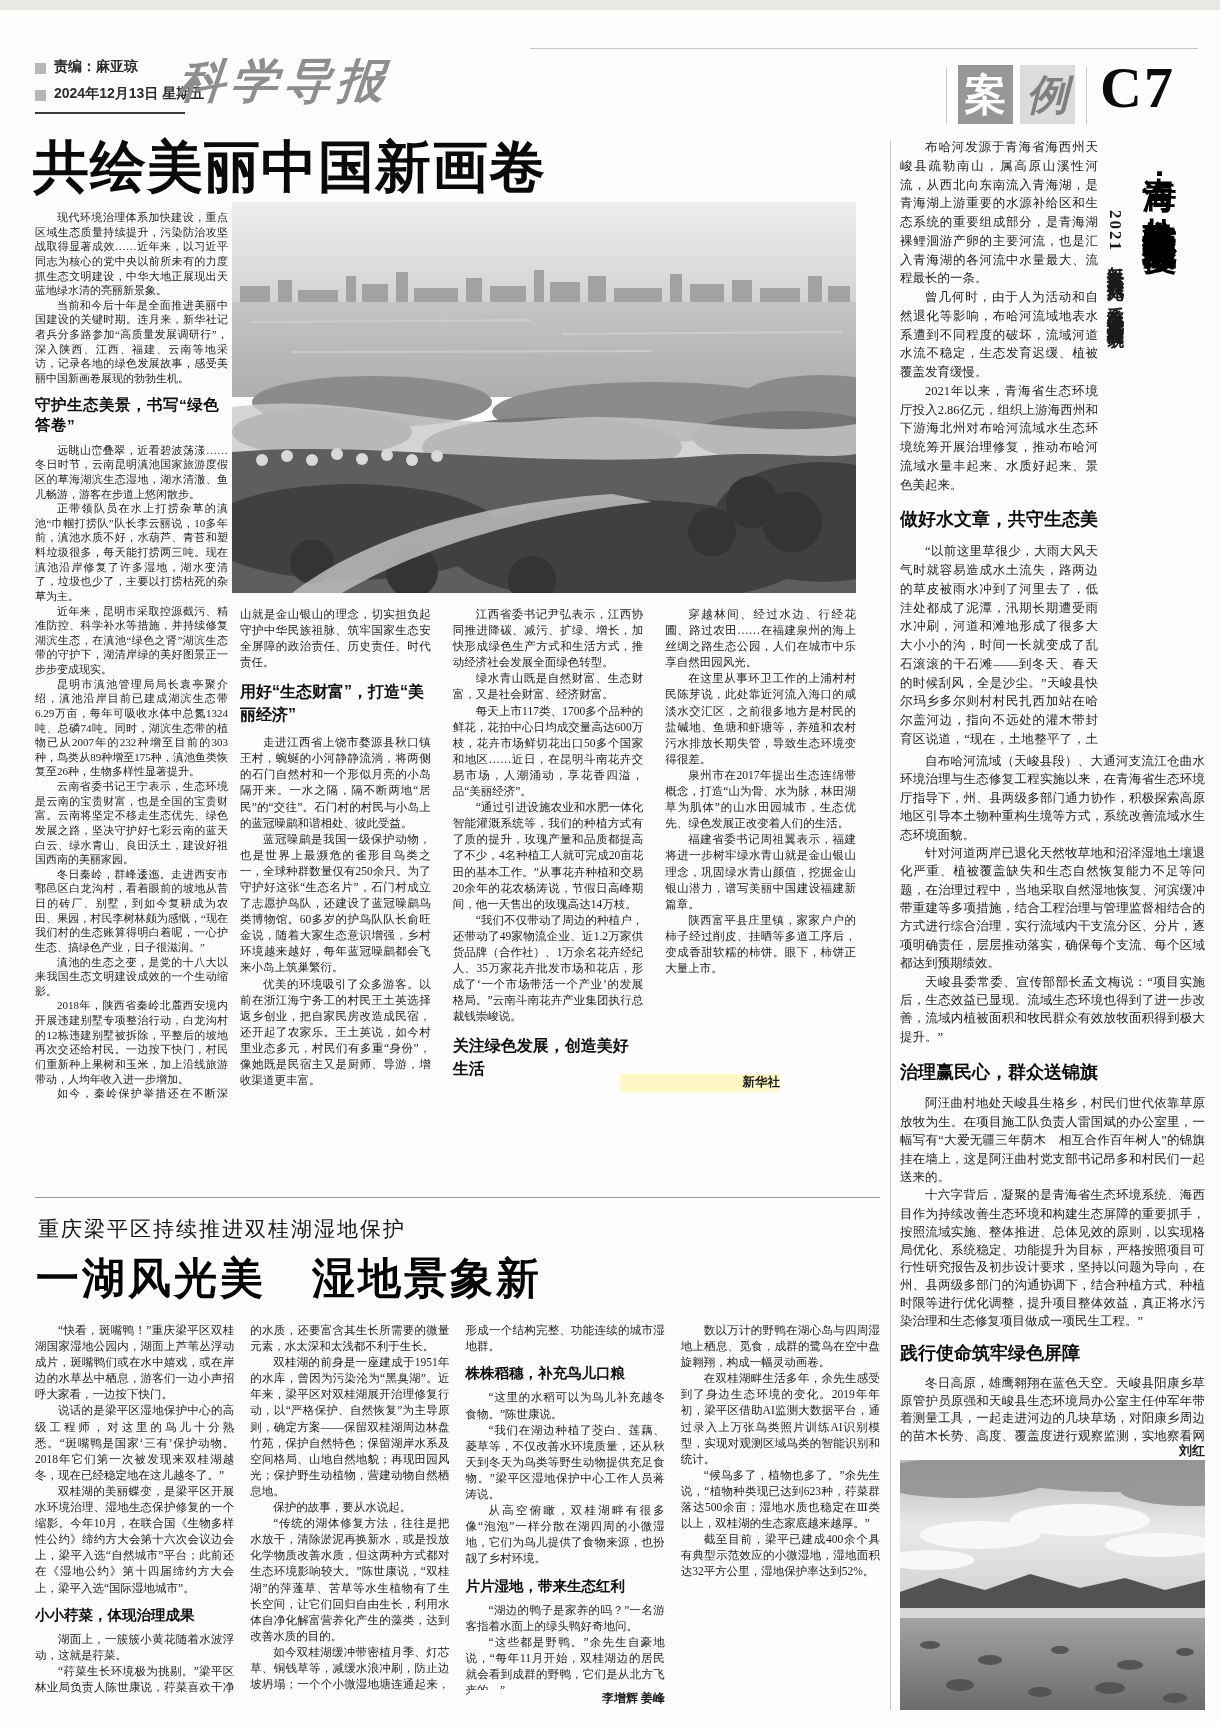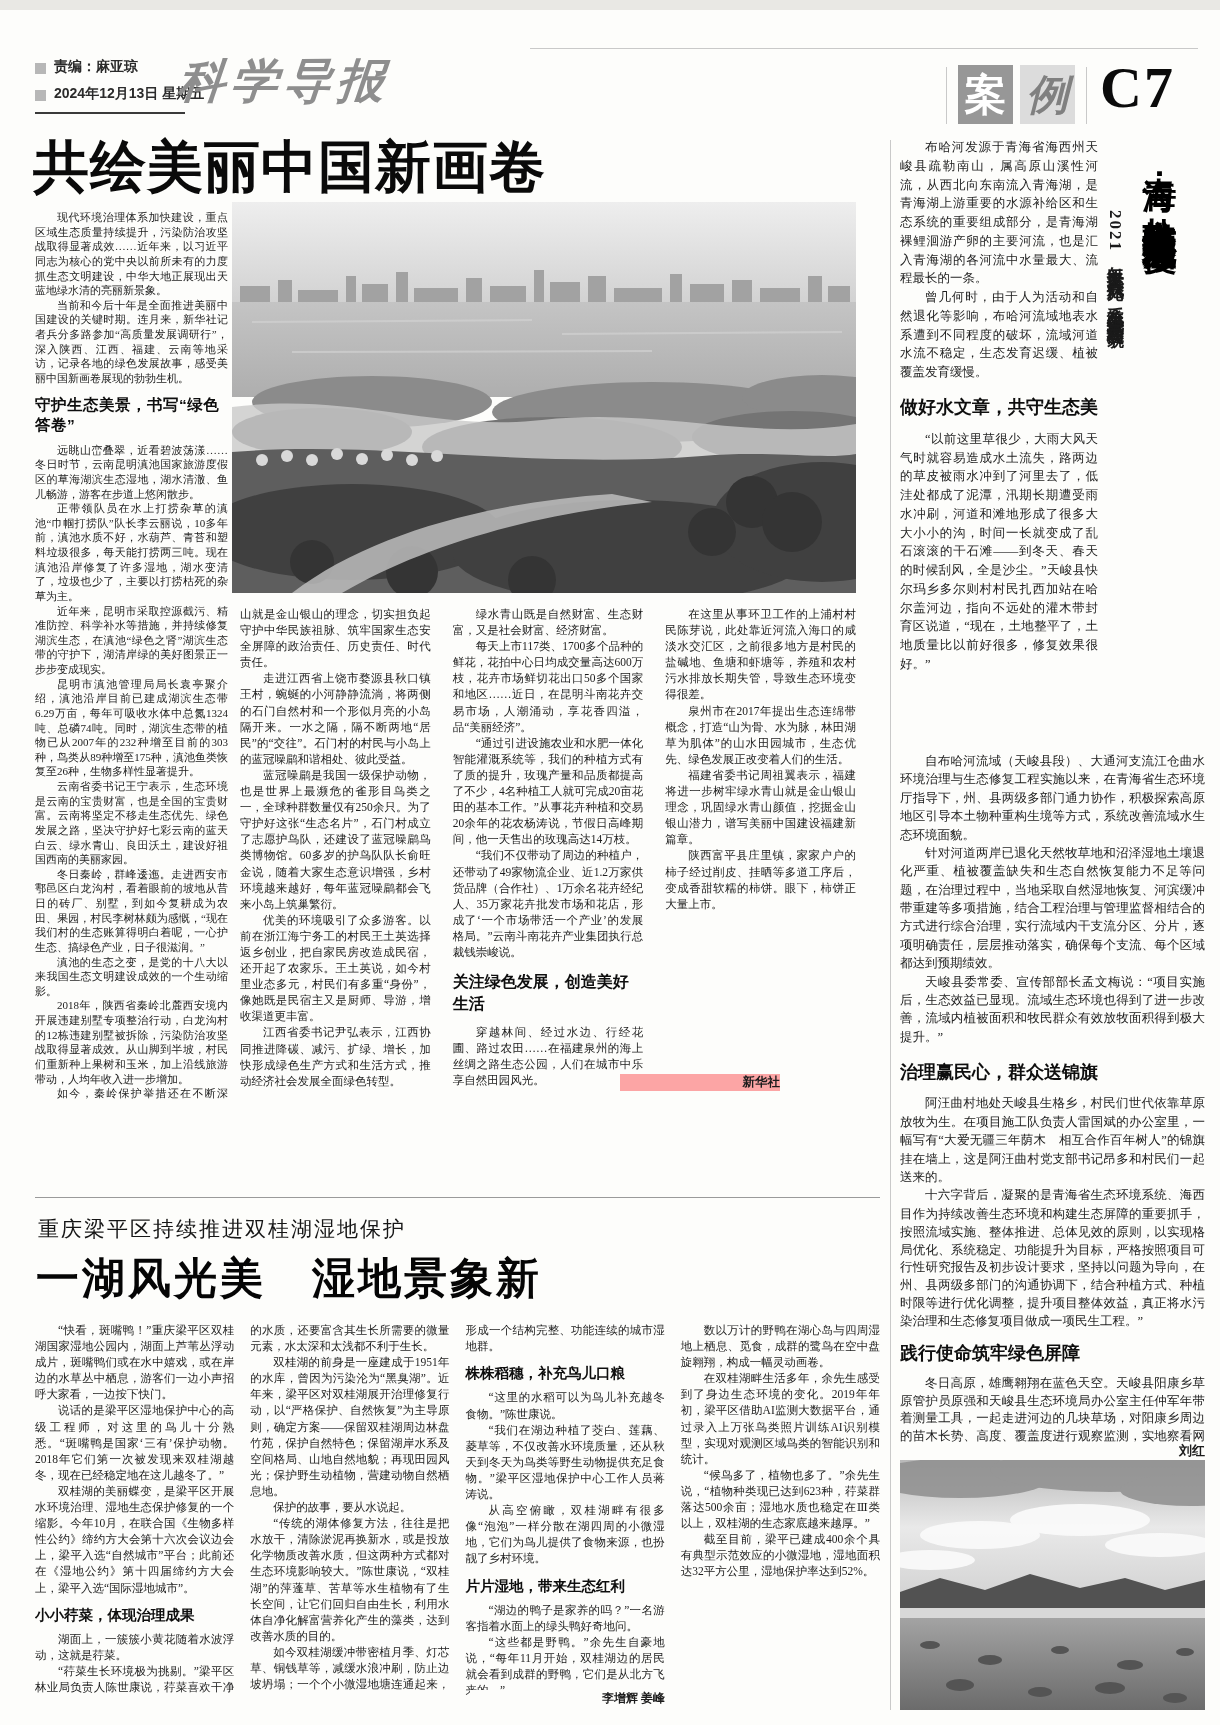--- a/index.html
+++ b/index.html
@@ -148,49 +148,51 @@
       <p class="para">现代环境治理体系加快建设，重点区域生态质量持续提升，污染防治攻坚战取得显著成效……近年来，以习近平同志为核心的党中央以前所未有的力度抓生态文明建设，中华大地正展现出天蓝地绿水清的亮丽新景象。</p>
       <p class="para">当前和今后十年是全面推进美丽中国建设的关键时期。连月来，新华社记者兵分多路参加“高质量发展调研行”，深入陕西、江西、福建、云南等地采访，记录各地的绿色发展故事，感受美丽中国新画卷展现的勃勃生机。</p>
       <div class="subhead">守护生态美景，书写“绿色答卷”</div>
       <p class="para">远眺山峦叠翠，近看碧波荡漾……冬日时节，云南昆明滇池国家旅游度假区的草海湖滨生态湿地，湖水清澈、鱼儿畅游，游客在步道上悠闲散步。</p>
       <p class="para">正带领队员在水上打捞杂草的滇池“巾帼打捞队”队长李云丽说，10多年前，滇池水质不好，水葫芦、青苔和塑料垃圾很多，每天能打捞两三吨。现在滇池沿岸修复了许多湿地，湖水变清了，垃圾也少了，主要以打捞枯死的杂草为主。</p>
       <p class="para">近年来，昆明市采取控源截污、精准防控、科学补水等措施，并持续修复湖滨生态，在滇池“绿色之肾”湖滨生态带的守护下，湖清岸绿的美好图景正一步步变成现实。</p>
       <p class="para">昆明市滇池管理局局长袁亭聚介绍，滇池沿岸目前已建成湖滨生态带6.29万亩，每年可吸收水体中总氮1324吨、总磷74吨。同时，湖滨生态带的植物已从2007年的232种增至目前的303种，鸟类从89种增至175种，滇池鱼类恢复至26种，生物多样性显著提升。</p>
       <p class="para">云南省委书记王宁表示，生态环境是云南的宝贵财富，也是全国的宝贵财富。云南将坚定不移走生态优先、绿色发展之路，坚决守护好七彩云南的蓝天白云、绿水青山、良田沃土，建设好祖国西南的美丽家园。</p>
       <p class="para">冬日秦岭，群峰逶迤。走进西安市鄠邑区白龙沟村，看着眼前的坡地从昔日的砖厂、别墅，到如今复耕成为农田、果园，村民李树林颇为感慨，“现在我们村的生态账算得明白着呢，一心护生态、搞绿色产业，日子很滋润。”</p>
       <p class="para">滇池的生态之变，是党的十八大以来我国生态文明建设成效的一个生动缩影。</p>
-      <p class="para">2018年，陕西省秦岭北麓西安境内开展违建别墅专项整治行动，白龙沟村的12栋违建别墅被拆除，污染防治攻坚战取得显著成效。从山脚到半坡，村民们重新种上果树和玉米，加上沿线旅游带动，人均年收入进一步增加。</p>
+      <p class="para">2018年，陕西省秦岭北麓西安境内开展违建别墅专项整治行动，白龙沟村的12栋违建别墅被拆除，平整后的坡地再次交还给村民。一边按下快门，村民们重新种上果树和玉米，加上沿线旅游带动，人均年收入进一步增加。</p>
       <p class="para">如今，秦岭保护举措还在不断深化。在持续保护修复方面，陕西扎实开展历史遗留矿山生态修复，累计投入中央和省级财政资金5.66亿元，治理项目110个，治理面积2.3万亩；全力防范化解尾矿库安全风险，已完成11座尾矿库闭库销号、5座提升改造；加快推进秦岭国家公园、秦岭国家植物园建设；建立川陕甘大熊猫国家公园协同保护管理机制。</p>
     </div>
 
   <div id="main-flow" class="abs tb" style="left:240px;top:596px;width:616px;height:492px;">
       <p class="para cont">山就是金山银山的理念，切实担负起守护中华民族祖脉、筑牢国家生态安全屏障的政治责任、历史责任、时代责任。</p>
+      <div class="subhead">用好“生态财富”，打造“美丽经济”</div>
       <p class="para">走进江西省上饶市婺源县秋口镇王村，蜿蜒的小河静静流淌，将两侧的石门自然村和一个形似月亮的小岛隔开来。一水之隔，隔不断两地“居民”的“交往”。石门村的村民与小岛上的蓝冠噪鹛和谐相处、彼此受益。</p>
       <p class="para">蓝冠噪鹛是我国一级保护动物，也是世界上最濒危的雀形目鸟类之一，全球种群数量仅有250余只。为了守护好这张“生态名片”，石门村成立了志愿护鸟队，还建设了蓝冠噪鹛鸟类博物馆。60多岁的护鸟队队长俞旺金说，随着大家生态意识增强，乡村环境越来越好，每年蓝冠噪鹛都会飞来小岛上筑巢繁衍。</p>
       <p class="para">优美的环境吸引了众多游客。以前在浙江海宁务工的村民王土英选择返乡创业，把自家民房改造成民宿，还开起了农家乐。王土英说，如今村里业态多元，村民们有多重“身份”，像她既是民宿主又是厨师、导游，增收渠道更丰富。</p>
       <p class="para">江西省委书记尹弘表示，江西协同推进降碳、减污、扩绿、增长，加快形成绿色生产方式和生活方式，推动经济社会发展全面绿色转型。</p>
       <p class="para">绿水青山既是自然财富、生态财富，又是社会财富、经济财富。</p>
       <p class="para">每天上市117类、1700多个品种的鲜花，花拍中心日均成交量高达600万枝，花卉市场鲜切花出口50多个国家和地区……近日，在昆明斗南花卉交易市场，人潮涌动，享花香四溢，品“美丽经济”。</p>
       <p class="para">“通过引进设施农业和水肥一体化智能灌溉系统等，我们的种植方式有了质的提升，玫瑰产量和品质都提高了不少，4名种植工人就可完成20亩花田的基本工作。”从事花卉种植和交易20余年的花农杨涛说，节假日高峰期间，他一天售出的玫瑰高达14万枝。</p>
       <p class="para">“我们不仅带动了周边的种植户，还带动了49家物流企业、近1.2万家供货品牌（合作社）、1万余名花卉经纪人、35万家花卉批发市场和花店，形成了‘一个市场带活一个产业’的发展格局。”云南斗南花卉产业集团执行总裁钱崇峻说。</p>
       <div class="subhead">关注绿色发展，创造美好生活</div>
       <p class="para">穿越林间、经过水边、行经花圃、路过农田……在福建泉州的海上丝绸之路生态公园，人们在城市中乐享自然田园风光。</p>
       <p class="para">在这里从事环卫工作的上浦村村民陈芽说，此处靠近河流入海口的咸淡水交汇区，之前很多地方是村民的盐碱地、鱼塘和虾塘等，养殖和农村污水排放长期失管，导致生态环境变得很差。</p>
       <p class="para">泉州市在2017年提出生态连绵带概念，打造“山为骨、水为脉，林田湖草为肌体”的山水田园城市，生态优先、绿色发展正改变着人们的生活。</p>
       <p class="para">福建省委书记周祖翼表示，福建将进一步树牢绿水青山就是金山银山理念，巩固绿水青山颜值，挖掘金山银山潜力，谱写美丽中国建设福建新篇章。</p>
       <p class="para">陕西富平县庄里镇，家家户户的柿子经过削皮、挂晒等多道工序后，变成香甜软糯的柿饼。眼下，柿饼正大量上市。</p>
     </div>
 
-  <div class="abs byline" style="left:620px;top:1064px;width:160px;font-size:12.5px;background:#fca5a5;">新华社</div>
+  <div class="abs byline" style="left:620px;top:1064px;width:160px;font-size:12.5px;background:#fef9c3;">新华社</div>
 
   <div class="abs rule" style="left:890px;top:130px;width:1px;height:1570px;"></div>
 
   <div id="qh-block1" class="abs tb" style="left:900px;top:128px;width:198px;height:610px;">
       <p class="para">布哈河发源于青海省海西州天峻县疏勒南山，属高原山溪性河流，从西北向东南流入青海湖，是青海湖上游重要的水源补给区和生态系统的重要组成部分，是青海湖裸鲤洄游产卵的主要河流，也是汇入青海湖的各河流中水量最大、流程最长的一条。</p>
       <p class="para">曾几何时，由于人为活动和自然退化等影响，布哈河流域地表水系遭到不同程度的破坏，流域河道水流不稳定，生态发育迟缓、植被覆盖发育缓慢。</p>
+      <p class="para">2021年以来，青海省生态环境厅投入2.86亿元，组织上游海西州和下游海北州对布哈河流域水生态环境统筹开展治理修复，推动布哈河流域水量丰起来、水质好起来、景色美起来。</p>
       <div class="subhead">做好水文章，共守生态美</div>
       <p class="para">“以前这里草很少，大雨大风天气时就容易造成水土流失，路两边的草皮被雨水冲到了河里去了，低洼处都成了泥潭，汛期长期遭受雨水冲刷，河道和滩地形成了很多大大小小的沟，时间一长就变成了乱石滚滚的干石滩——到冬天、春天的时候刮风，全是沙尘。”天峻县快尔玛乡多尔则村村民扎西加站在哈尔盖河边，指向不远处的灌木带封育区说道，“现在，土地整平了，土地质量比以前好很多，修复效果很好。”</p>
     </div>
 
   <div class="abs vert qh-sub" style="left:1104px;top:200px;height:480px;">2021年以来投入二点八六亿元，系统改善流域水生态环境面貌</div>
 
   <div class="abs vert qh-head" style="left:1136px;top:140px;height:600px;">青海：扎实推进布哈河流域治理修复</div>
 
   <div id="qh-block2" class="abs tb" style="left:900px;top:742px;width:305px;height:448px;">
       <p class="para">自布哈河流域（天峻县段）、大通河支流江仓曲水环境治理与生态修复工程实施以来，在青海省生态环境厅指导下，州、县两级多部门通力协作，积极探索高原地区引导本土物种重构生境等方式，系统改善流域水生态环境面貌。</p>

